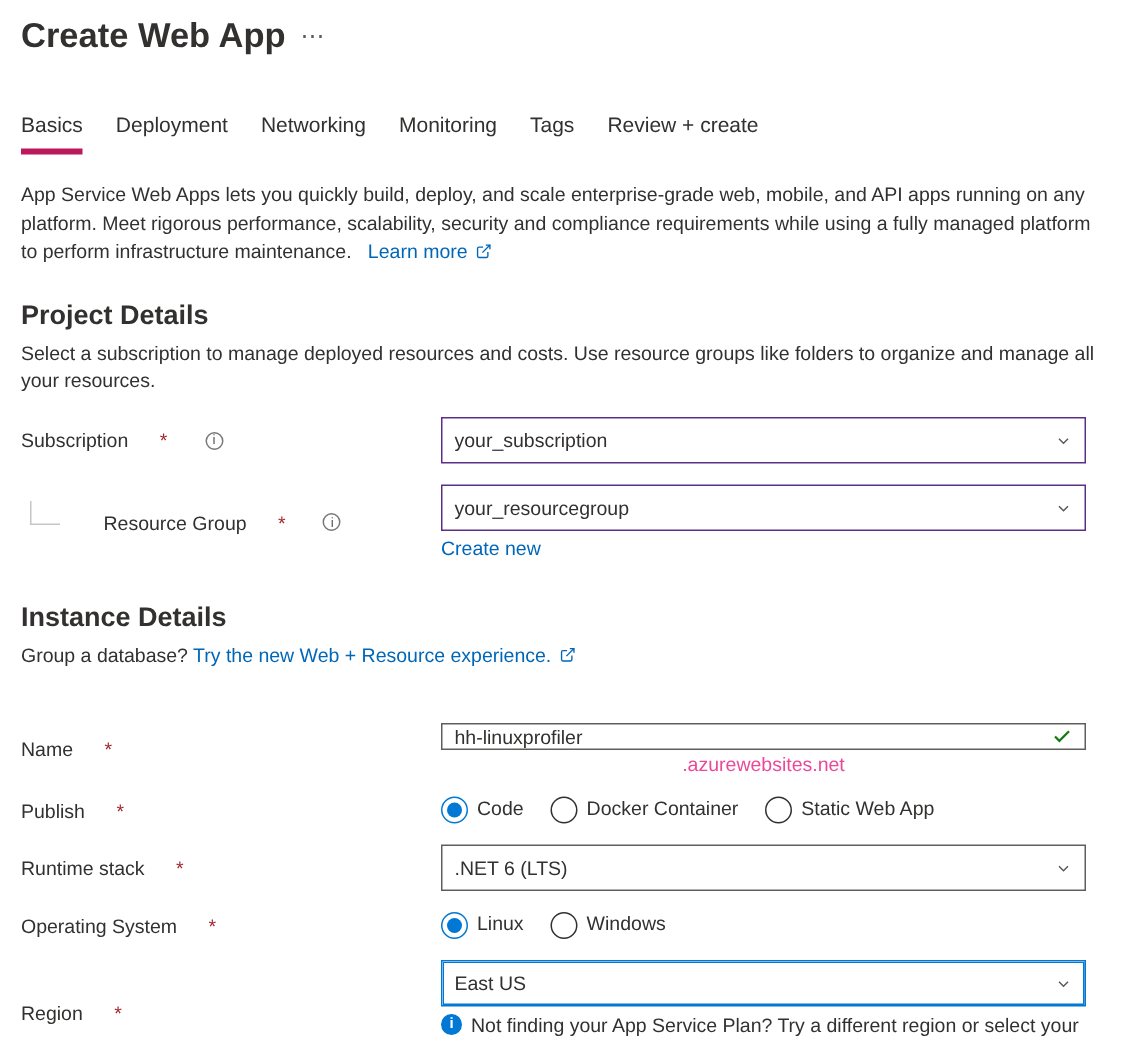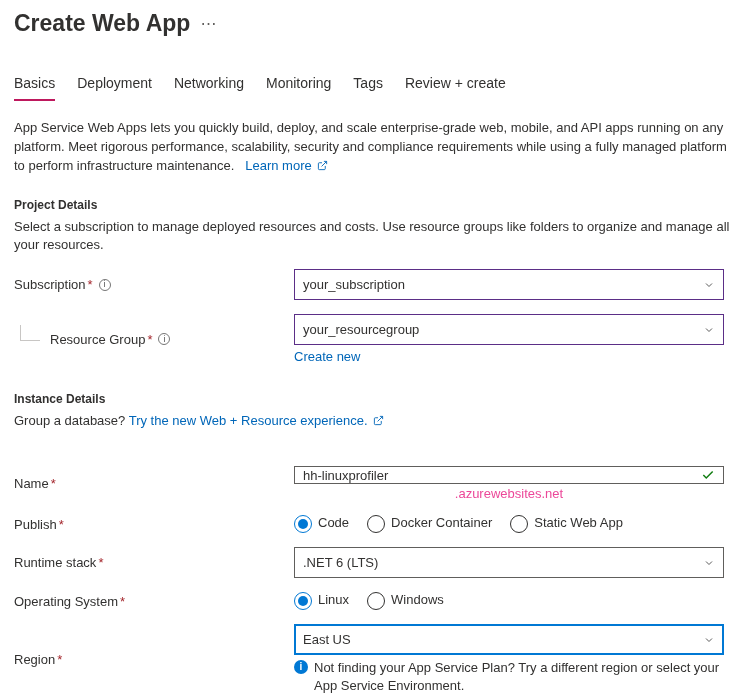--- a/index.html
+++ b/index.html
@@ -27,52 +27,52 @@
     margin-top: 38px;
     border-bottom: none;
   }
   .tab {
     padding: 0 0 8px 0;
     font-size: 14px;
     color: #323130;
     cursor: pointer;
   }
   .tab.active {
-    border-bottom: 2px solid #be185d;
+    border-bottom: 4px solid #be185d;
     font-weight: 400;
   }
   .intro {
     margin-top: 18px;
     line-height: 1.45;
     color: #323130;
   }
   .link { color: #0066b8; text-decoration: none; cursor: pointer; }
   .ext-icon { display:inline-block; margin-left:2px; vertical-align: -1px; }
   .section-h {
-    font-size: 12px;
+    font-size: 18px;
     font-weight: 600;
     margin-top: 22px;
     margin-bottom: 6px;
   }
   .section-p {
     line-height: 1.45;
     margin: 0 0 14px 0;
   }
   .row {
     display: flex;
     align-items: center;
     margin-bottom: 14px;
   }
   .label-col {
     width: 280px;
     flex-shrink: 0;
     font-size: 13px;
     display: flex;
     align-items: center;
-    gap: 0;
+    gap: 19px;
   }
   .req { color: #a4262c; margin-left: 2px; }
   .info-icon {
     width: 12px; height: 12px;
     border: 1px solid #777;
     border-radius: 50%;
     display: inline-flex;
     align-items: center;
     justify-content: center;
     font-size: 9px;

